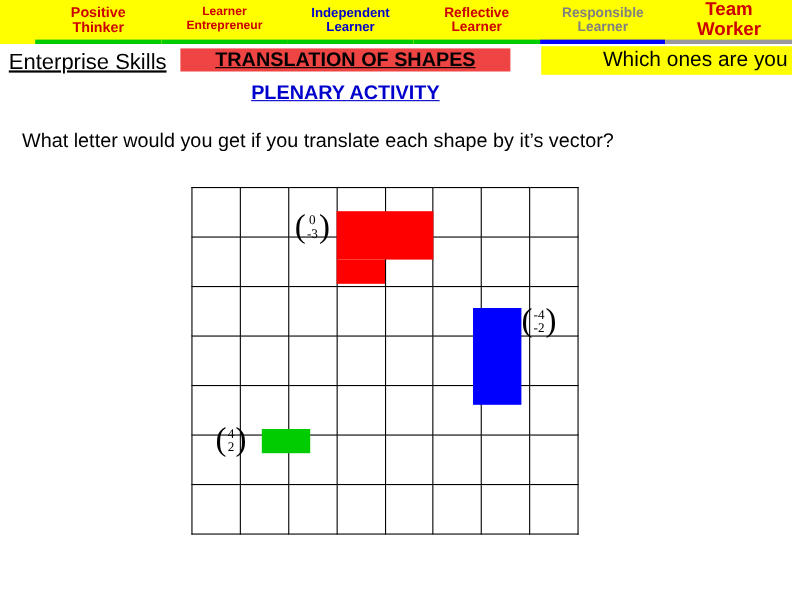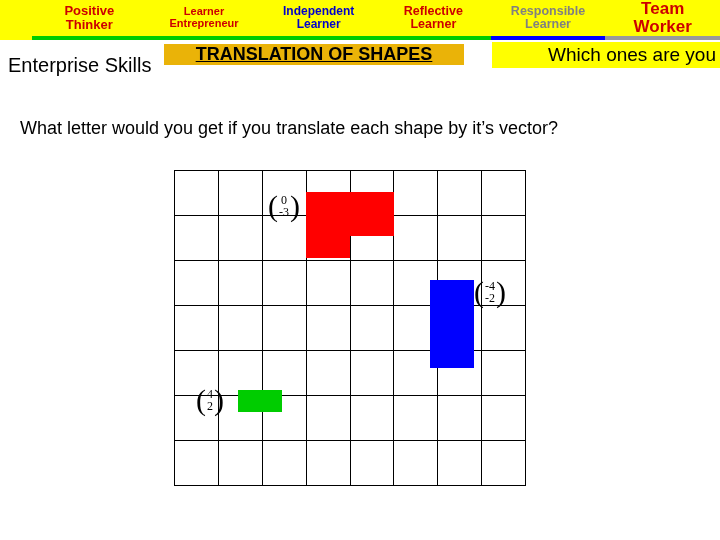--- a/index.html
+++ b/index.html
@@ -59,36 +59,37 @@
   .row2 {
     position: absolute;
     top: 42px;
     left: 0;
     width: 720px;
     height: 32px;
   }
   .enterprise-skills {
     position: absolute;
     left: 8px;
-    top: 12px;
+    top: 4px;
     font-size: 20px;
     color: #000000;
     white-space: nowrap;
+    text-decoration: underline;
   }
   .title-main {
     position: absolute;
     left: 164px;
     top: 2px;
     width: 300px;
     text-align: center;
     font-size: 18px;
     font-weight: bold;
     color: #000000;
     text-decoration: underline;
-    background: #eab308;
+    background: #ef4444;
   }
   .plenary {
     position: absolute;
     left: 164px;
     top: 32px;
     width: 300px;
     text-align: center;
     font-size: 18px;
     font-weight: bold;
     color: #0000cc;
@@ -216,20 +217,21 @@
   </div>
   <div class="skill-tab tab-5 sep-gray">
     <span class="l1">Team</span>
     <span class="l2">Worker</span>
   </div>
 </div>
 
 <div class="row2">
   <div class="enterprise-skills">Enterprise Skills</div>
   <div class="title-main">TRANSLATION OF SHAPES</div>
+  <div class="plenary">PLENARY ACTIVITY</div>
 </div>
 
 <div class="which-box">
   <span class="line1">Which ones are you</span>
 </div>
 
 <div class="question">What letter would you get if you translate each shape by it’s vector?</div>
 
 <div class="grid-wrap">
   <table class="grid-table">

